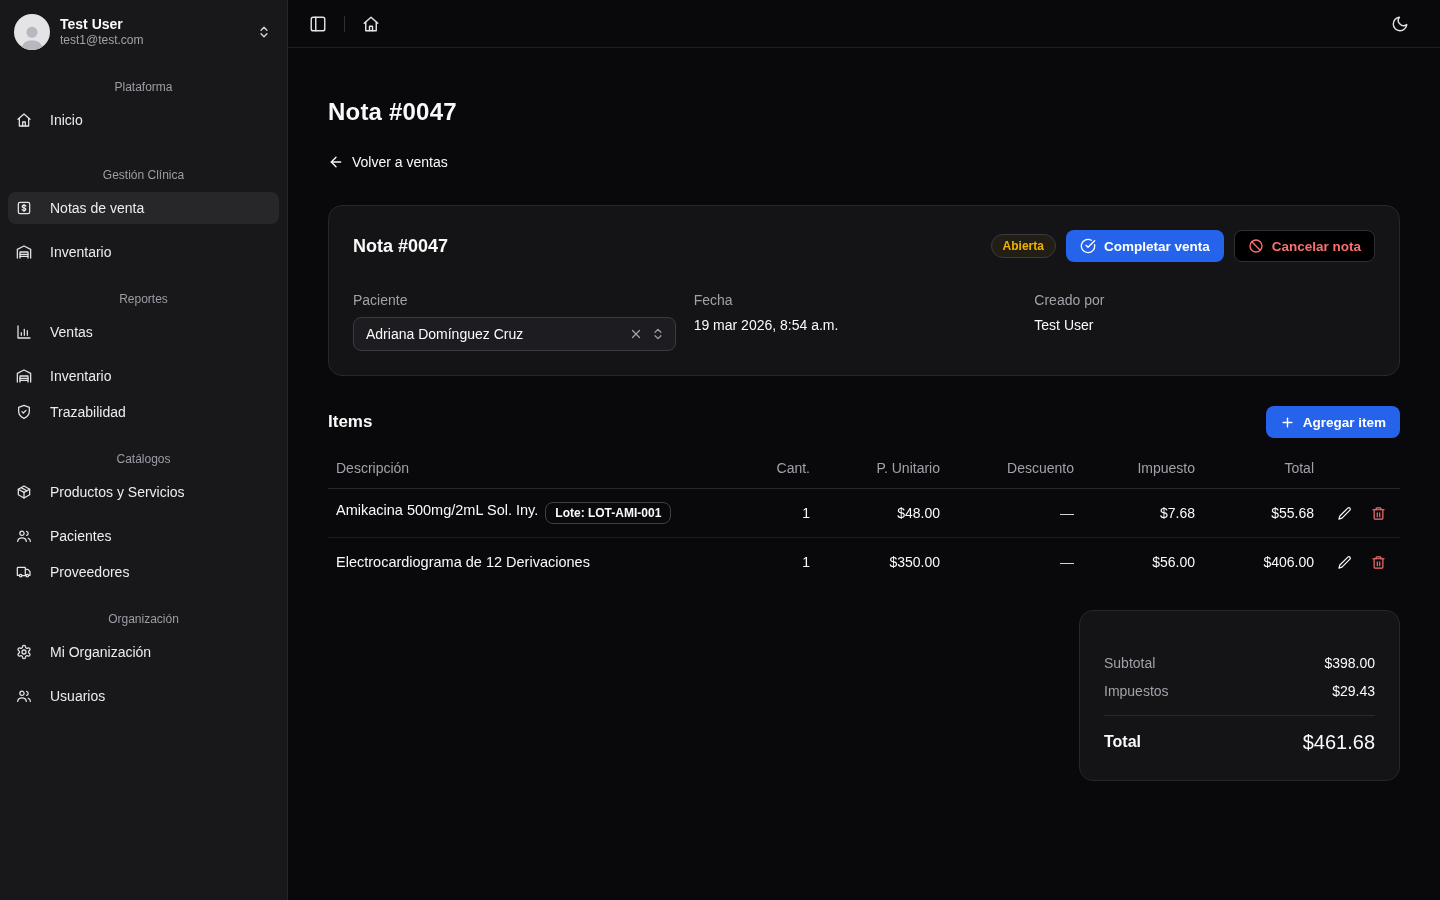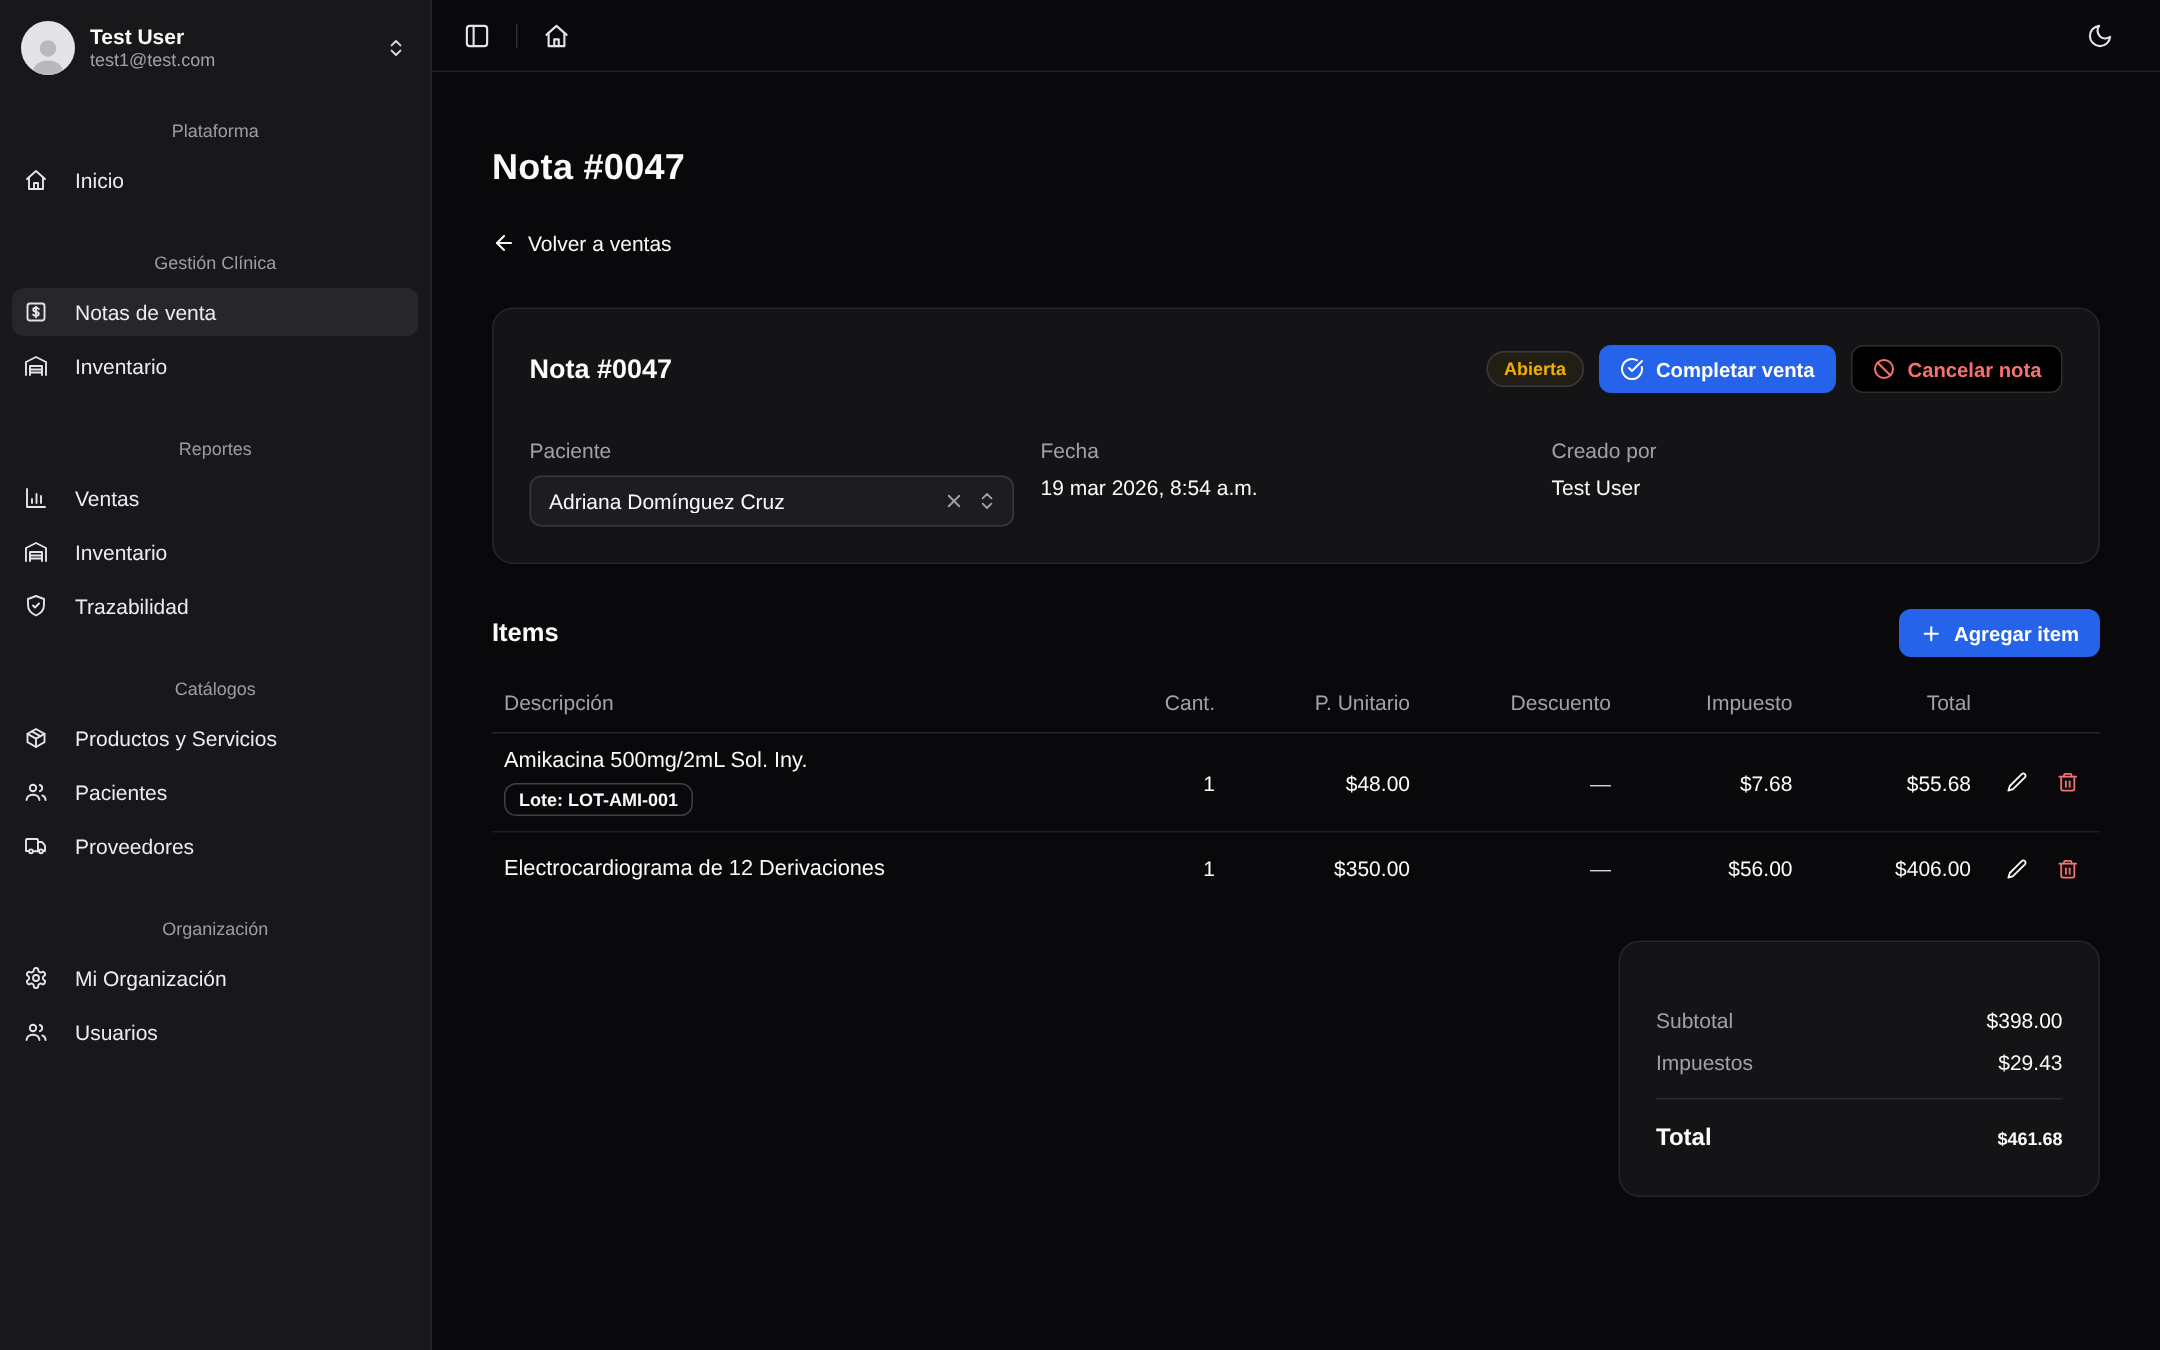--- a/index.html
+++ b/index.html
@@ -41,21 +41,21 @@
   .nav-section + .nav-section { margin-top:32px; }
   .section-label {
     font-size:12px; color:#9c9ca5; padding:0 8px; height:16px;
     margin-bottom:8px; font-weight:500;text-align:center;
   }
   .nav-item {
     display:flex; align-items:center; gap:18px;
     height:32px; padding:0 8px; border-radius:8px;
     color:#ececf0; cursor:pointer; font-size:14px;
   }
-  .nav-item + .nav-item { margin-top:4px; }
+  .nav-item + .nav-item { margin-top:4px;align-items:flex-end; }
   .nav-item.active { background:#27272a; }
   .nav-item .icon { color:#e4e4e7; }
 
   
   .main { flex:1; display:flex; flex-direction:column; min-width:0; }
   .topbar {
     height:48px; flex:0 0 48px;
     display:flex; align-items:center;
     padding:0 24px 0 14px;
     border-bottom:1px solid #1f1f23;
@@ -120,21 +120,21 @@
     align-items:center;
   }
   .thead { border-bottom:1px solid #26262b; }
   .thead > div {
     font-size:14px; color:#a1a1aa; font-weight:500;
     padding:10px 8px 12px 8px;
   }
   .cell-num { text-align:right; }
   .tbody-row { border-bottom:1px solid #1d1d21; }
   .tbody-row > div { padding:10px 8px; font-size:14px; }
-  .desc-cell { display:flex; flex-direction:column; align-items:flex-start; gap:7px; }
+  .desc-cell { display:flex; flex-direction:row; align-items:flex-start; gap:7px; }
   .desc-name { font-size:14.5px; color:#fafafa; }
   .lot-badge {
     font-size:12px; font-weight:600; color:#fafafa;
     border:1px solid #3f3f46; border-radius:8px; padding:3px 9px; line-height:1.2;
   }
   .dash { color:#d4d4d8; }
   .actions-cell { display:flex; justify-content:flex-end; align-items:center; gap:6px; padding-right:2px; }
   .rowbtn {
     width:28px; height:28px; border:none; background:transparent; cursor:pointer;
     display:flex; align-items:center; justify-content:center; border-radius:6px;
@@ -144,21 +144,21 @@
 
   
   .totals-wrap { display:flex; justify-content:flex-end; margin-top:24px; }
   .totals-card { width:321px; padding:38px 24px 22px 24px; }
   .tot-row { display:flex; align-items:center; height:28px; }
   .tot-label { color:#a1a1aa; font-size:14px; }
   .tot-value { margin-left:auto; font-size:14px; color:#fafafa; }
   .tot-divider { height:1px; background:#2a2a2e; margin:10px 0; }
   .tot-row.grand { height:32px; }
   .tot-row.grand .tot-label { color:#fafafa; font-size:16px; font-weight:700; }
-  .tot-row.grand .tot-value { font-size:12px; font-weight:700; }
+  .tot-row.grand .tot-value { font-size:20px; font-weight:400; }
 </style>
 </head>
 <body>
 
 <aside class="sidebar">
   <div class="user-row">
     <span class="avatar">
       <svg width="30" height="28" viewBox="0 0 24 22">
           <circle cx="12" cy="8" r="4.4" fill="#b8b8bf"></circle>
           <path d="M3 22c1-5.2 4.6-7.6 9-7.6s8 2.4 9 7.6z" fill="#b8b8bf"></path>

